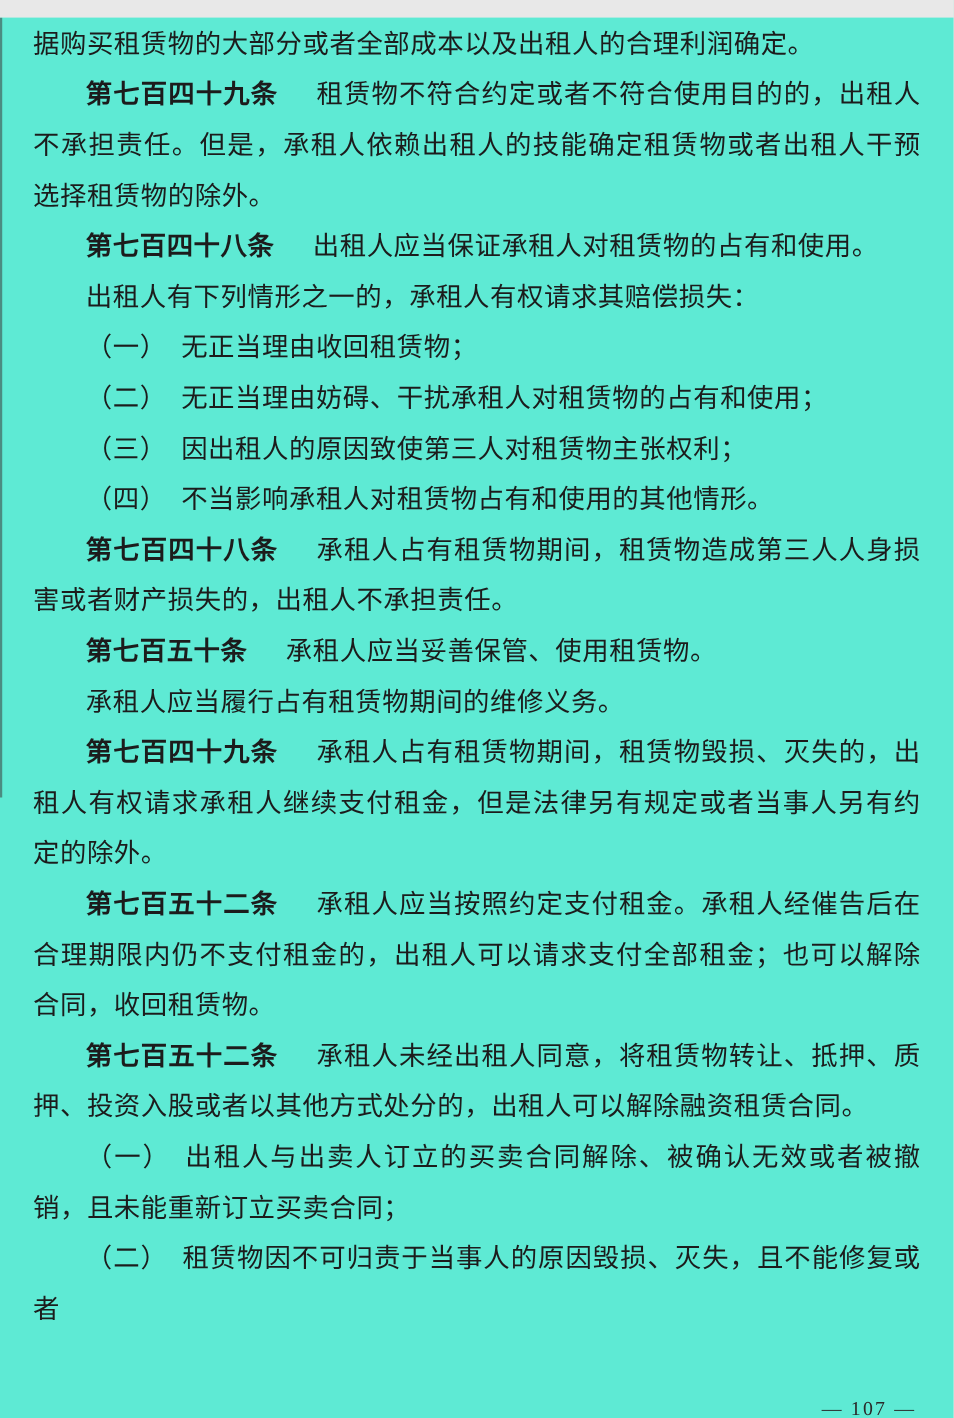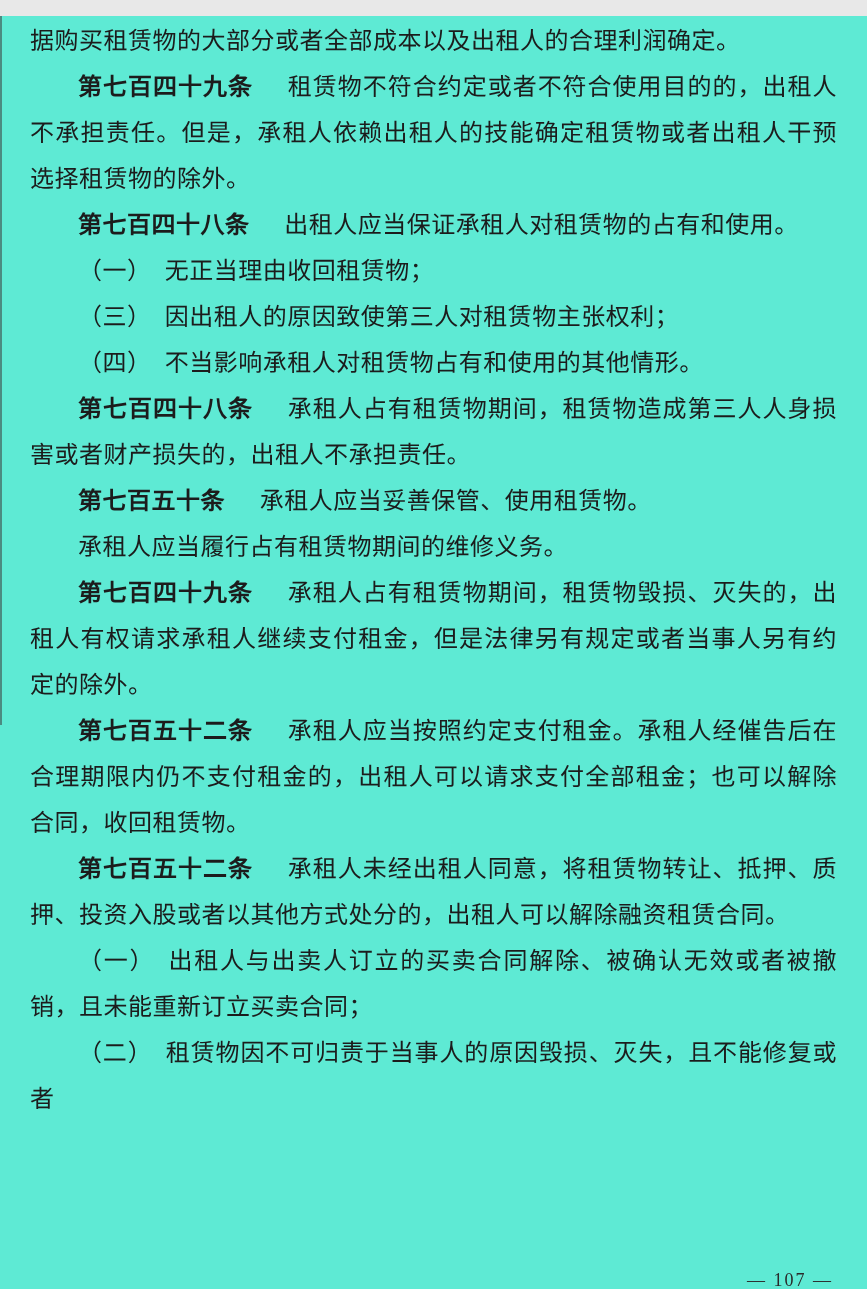--- a/index.html
+++ b/index.html
@@ -73,23 +73,25 @@
   <div class="scan-edge"></div>
 
   <div class="content">
 
     <p class="para no-indent"><span>据购买租赁物的大部分或者全部成本以及出租人的合理利润确定。</span></p>
 
     <p class="para"><span class="article-no">第七百四十九条</span><span>租赁物不符合约定或者不符合使用目的的，出租人不承担责任。但是，承租人依赖出租人的技能确定租赁物或者出租人干预选择租赁物的除外。</span></p>
 
     <p class="para"><span class="article-no">第七百四十八条</span><span>出租人应当保证承租人对租赁物的占有和使用。</span></p>
 
+    <p class="para"><span>出租人有下列情形之一的，承租人有权请求其赔偿损失：</span></p>
 
     <p class="para"><span class="item-no">（一）</span><span>无正当理由收回租赁物；</span></p>
 
+    <p class="para"><span class="item-no">（二）</span><span>无正当理由妨碍、干扰承租人对租赁物的占有和使用；</span></p>
 
     <p class="para"><span class="item-no">（三）</span><span>因出租人的原因致使第三人对租赁物主张权利；</span></p>
 
     <p class="para"><span class="item-no">（四）</span><span>不当影响承租人对租赁物占有和使用的其他情形。</span></p>
 
     <p class="para"><span class="article-no">第七百四十八条</span><span>承租人占有租赁物期间，租赁物造成第三人人身损害或者财产损失的，出租人不承担责任。</span></p>
 
     <p class="para"><span class="article-no">第七百五十条</span><span>承租人应当妥善保管、使用租赁物。</span></p>
 
     <p class="para"><span>承租人应当履行占有租赁物期间的维修义务。</span></p>

